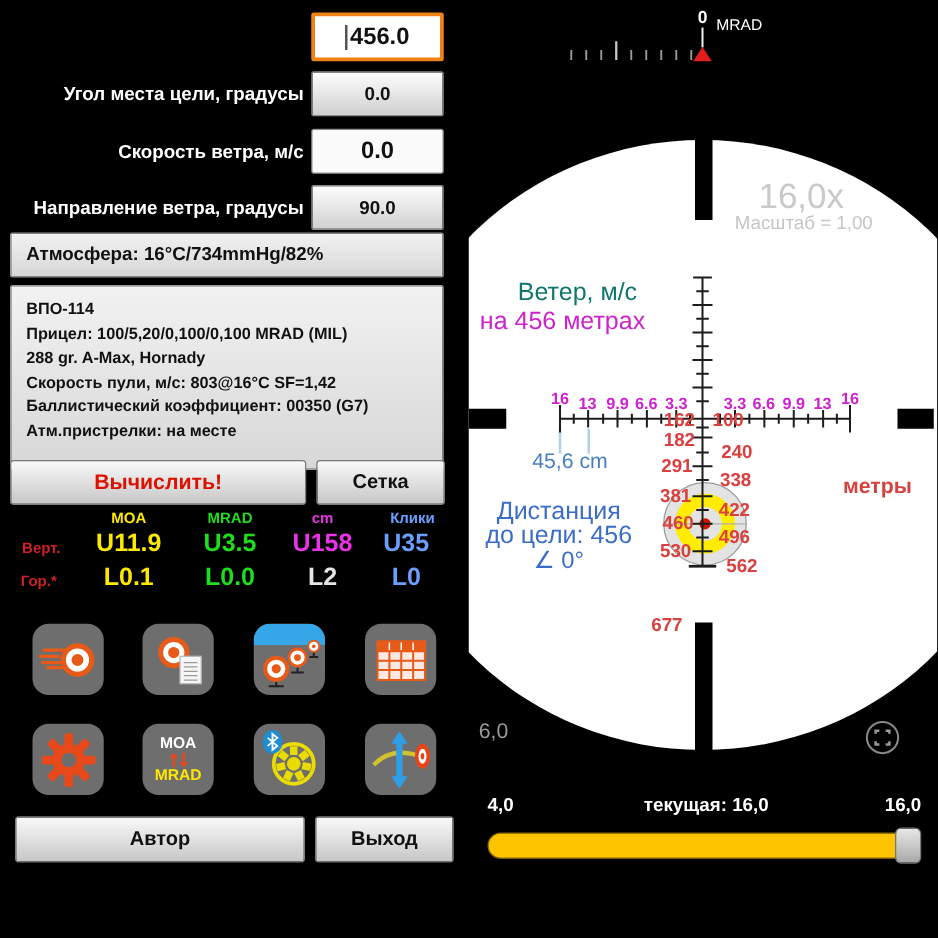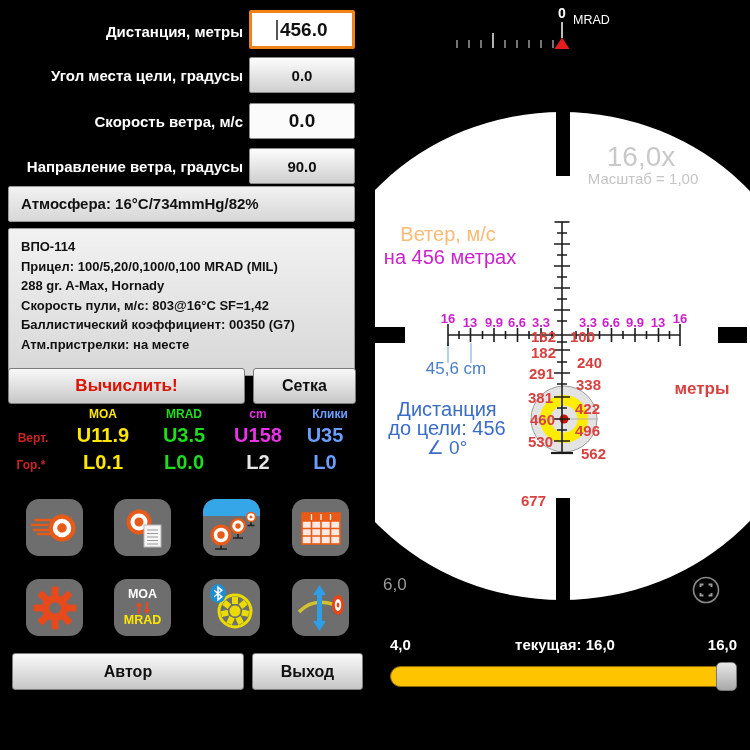--- a/index.html
+++ b/index.html
@@ -43,21 +43,20 @@
   .moamrad{display:flex;flex-direction:column;align-items:center;line-height:1.05;}
   .moamrad .t1{color:#fff;font-weight:bold;font-size:12.5px;}
   .moamrad .t2{color:#ffe600;font-weight:bold;font-size:12.5px;}
   .sky{position:absolute;top:0;left:0;right:0;height:17px;background:#35a7e8;}
 </style>
 </head>
 <body>
 
 <div id="app">
 
-  <span class="flabel" style="top:23px;">Дистанция, метры</span>
   <div class="fbox focus" style="top:10px;height:39px;font-size:19px;">
       <span class="caret"></span>
       <span>456.0</span>
     </div>
 
   <span class="flabel" style="top:67px;">Угол места цели, градусы</span>
   <div class="fbox" style="top:57px;height:36px;font-size:15px;">
       <span>0.0</span>
     </div>
 
@@ -255,21 +254,21 @@
         <path d="M176 453H198" stroke-width="2.2"></path>
       </g>
     </svg>
 
     <span class="st ctr" style="left:187px;top:5px;color:#fff;font-weight:bold;font-size:14px;">0</span>
     <span class="st" style="left:198px;top:13px;color:#fff;font-size:12.5px;">MRAD</span>
 
     <span class="st ctr" style="left:266px;top:141px;color:#c9c9c9;font-size:28px;">16,0x</span>
     <span class="st ctr" style="left:268px;top:170px;color:#c5c5c5;font-size:15px;">Масштаб = 1,00</span>
 
-    <span class="st ctr" style="left:73px;top:223px;color:#fdba74;font-size:20px;">Ветер, м/с</span>
+    <span class="st ctr" style="left:87px;top:223px;color:#0f766e;font-size:20px;">Ветер, м/с</span>
     <span class="st ctr" style="left:75px;top:246px;color:#cc22cc;font-size:20px;">на 456 метрах</span>
 
     <span class="windlbl" style="left:73px;top:311px;">16</span>
     <span class="windlbl" style="left:95px;top:315px;">13</span>
     <span class="windlbl" style="left:119px;top:315px;">9.9</span>
     <span class="windlbl" style="left:142px;top:315px;">6.6</span>
     <span class="windlbl" style="left:166px;top:315px;">3.3</span>
     <span class="windlbl" style="left:213px;top:315px;">3.3</span>
     <span class="windlbl" style="left:236px;top:315px;">6.6</span>
     <span class="windlbl" style="left:260px;top:315px;">9.9</span>

